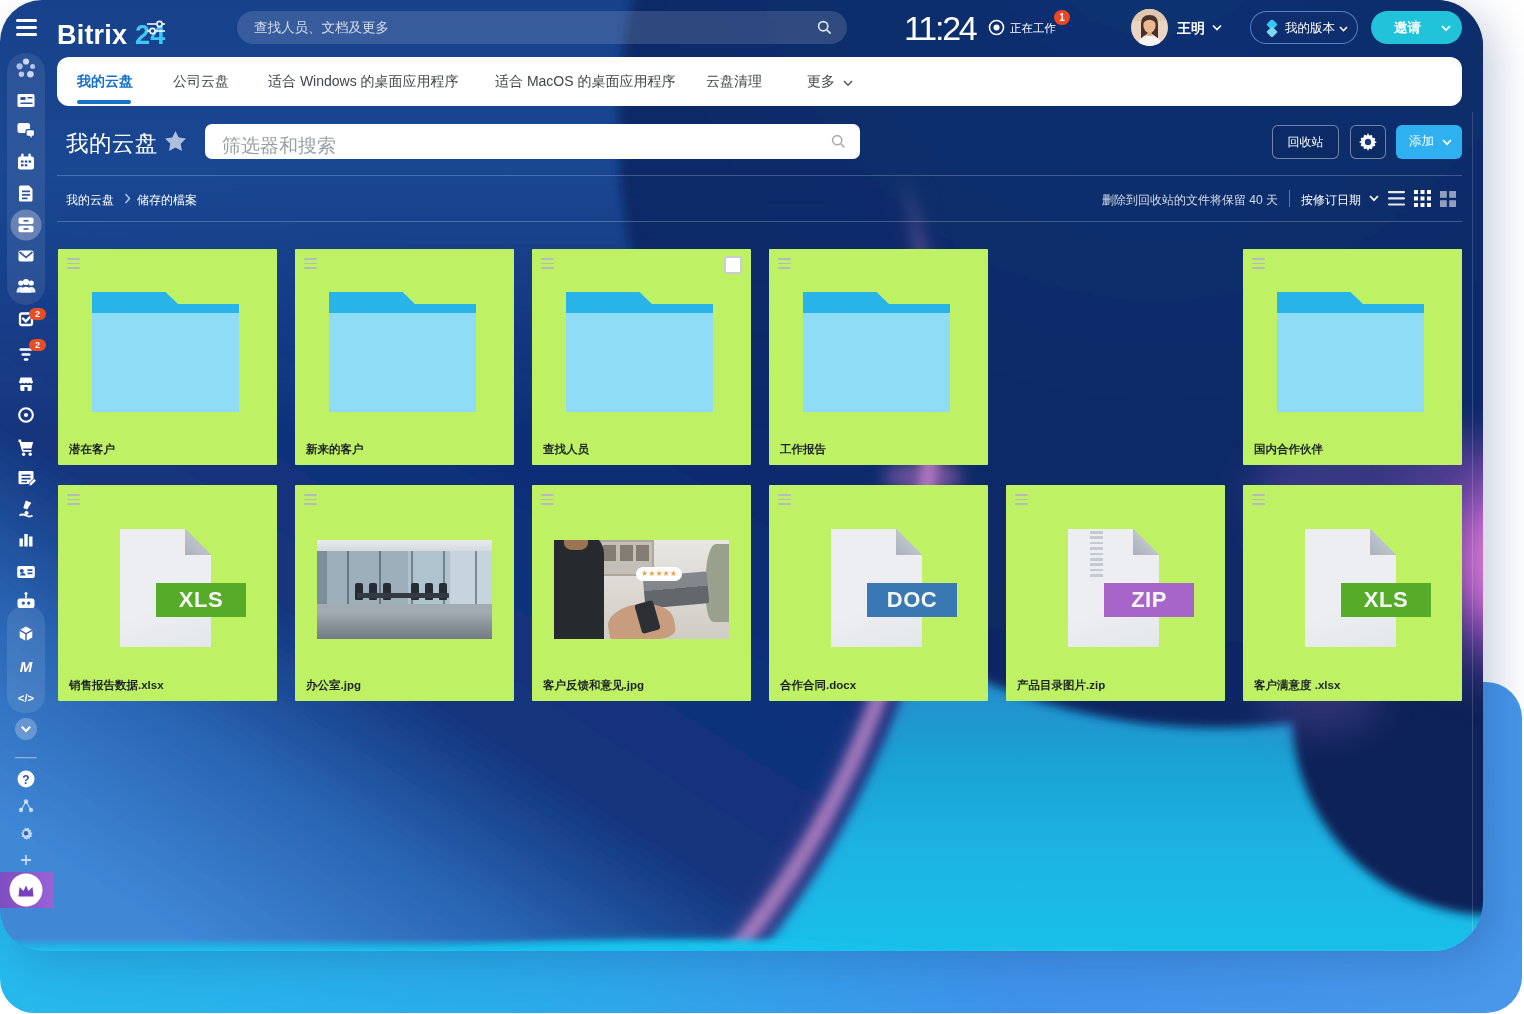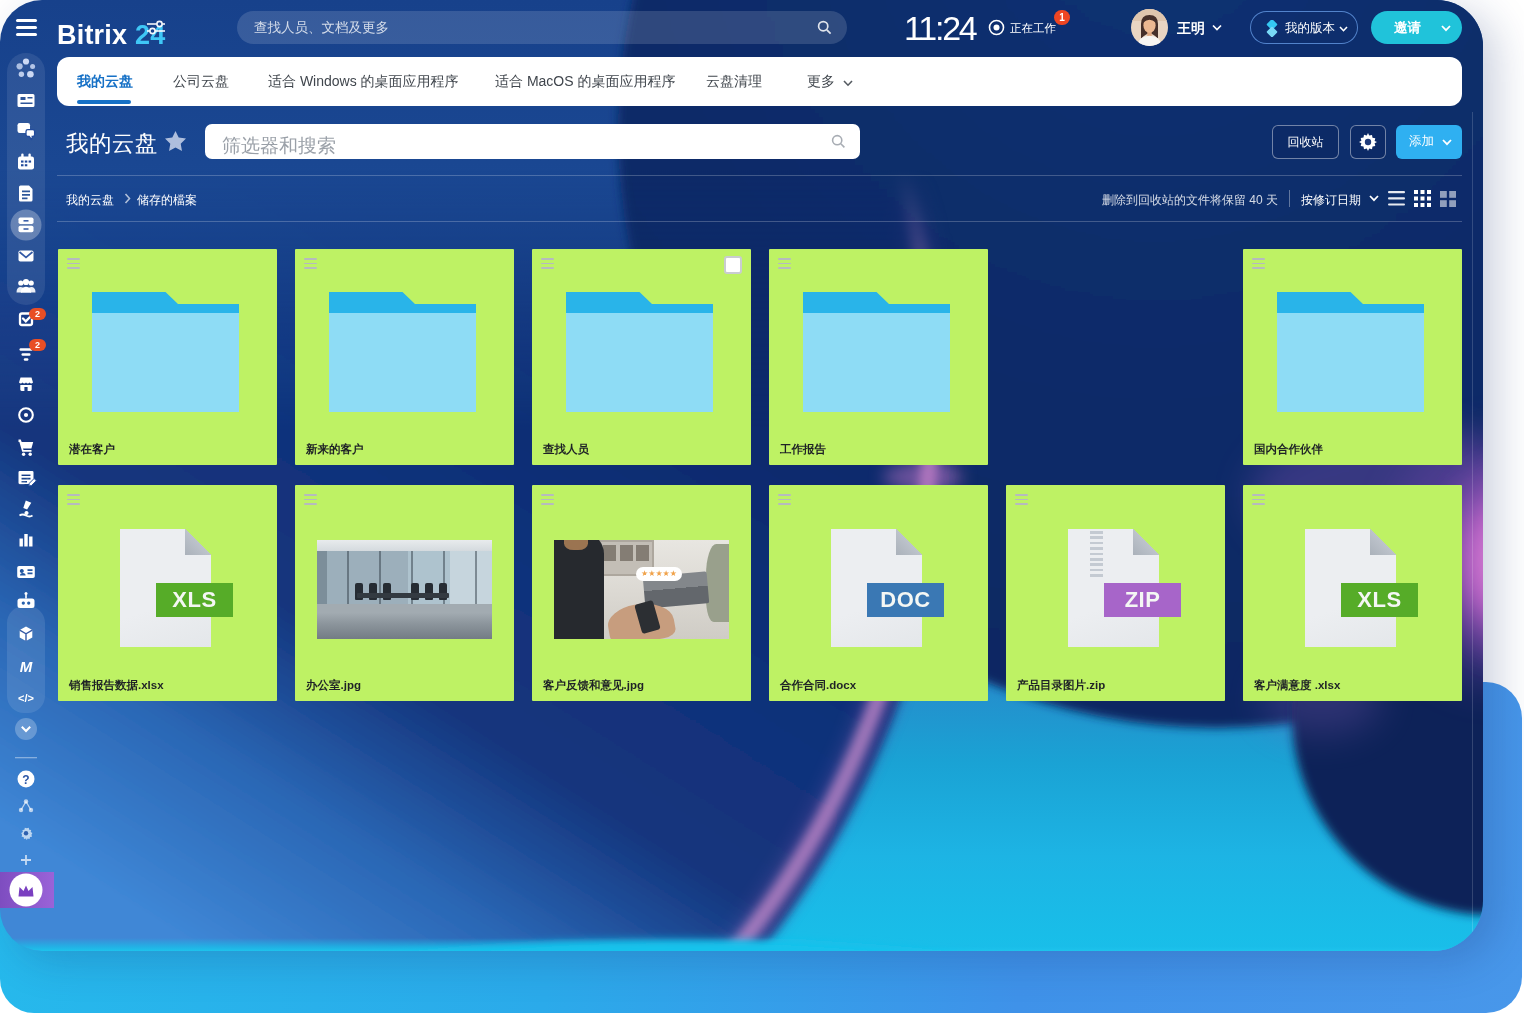--- a/index.html
+++ b/index.html
@@ -55,21 +55,21 @@
   .card .dots i { position:absolute; left:9px; width:13px; height:1.7px; background:#b6babf; border-radius:1px; }
   .card .lbl { position:absolute; left:11px; top:193px; width:200px; font-size:11.5px; font-weight:700; color:#1e2226; }
   .folder { position:absolute; left:34px; top:43px; width:147px; height:122px; }
   .folder .top { position:absolute; left:0; top:0; width:147px; height:21px;
     background:#29b4e9;
     clip-path:polygon(0 0, 50% 0, 58.5% 57%, 100% 57%, 100% 100%, 0 100%); }
   .folder .body { position:absolute; left:0; top:21px; width:147px; height:99px; background:#8edcf5; }
   .doc { position:absolute; left:62px; top:44px; width:91px; height:118px;
     background:linear-gradient(160deg,#eceef1 60%,#e4e7ea 100%);
     clip-path:polygon(0 0, calc(100% - 26px) 0, 100% 26px, 100% 100%, 0 100%); }
-  .dbadge { position:absolute; left:98px; top:98px; width:77px; height:34px;
+  .dbadge { position:absolute; left:98px; top:98px; width:90px; height:34px;
     color:#f4f7f4; font-size:22px; font-weight:600; text-align:center; line-height:34px; letter-spacing:.5px; }
   .zipr { position:absolute; left:84px; top:46px; width:13px; height:48px;
     background:repeating-linear-gradient(180deg,#c4cad2 0 2.6px, transparent 2.6px 5.4px); }
   .photo { position:absolute; left:22px; top:55px; width:175px; height:99px; overflow:hidden; }
   .chk { position:absolute; left:192px; top:7px; width:18px; height:18px; border:2px solid #c9ccd0; border-radius:3px; background:#fff; }
   .sb-badge { position:absolute; left:29px; width:17px; height:12px; border-radius:6px; background:#e84e25;
     color:#fff; font-size:9px; font-weight:700; text-align:center; line-height:12px; }
   
   #ph-office { background:
     repeating-linear-gradient(90deg, rgba(52,64,74,0) 0 30px, rgba(52,64,74,.5) 30px 32px),

